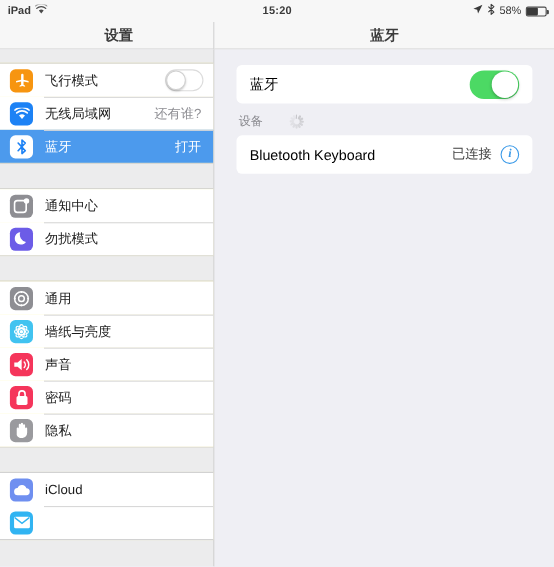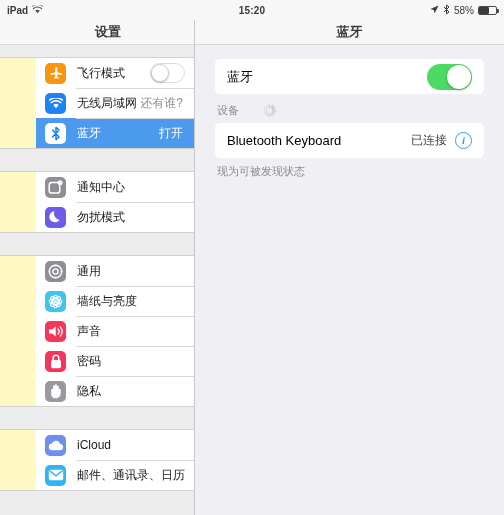--- a/index.html
+++ b/index.html
@@ -56,21 +56,21 @@
   .navbar.left  { left: 0; width: 195px; border-right: 1px solid #c8c8c8; padding-left: 22px; }
   .navbar.right { left: 195px; width: 309px; }
 
   
   .sidebar {
     position: absolute; top: 45px; left: 0; width: 195px; height: 470px;
     background: #ececed;
     border-right: 1px solid #c8c8c8;
     overflow: hidden;
   }
-  .group { background: #fef9c3; border-top: 1px solid #d2d2d2; border-bottom: 1px solid #d2d2d2; padding-left: 36px; }
+  .group { background: #fef9c3; border-top: 1px solid #d2d2d2; border-bottom: 1px solid #d2d2d2; }
   .gap { height: 22px; background: #ececed; }
   .gap.small { height: 12px; }
 
   .row {
     display: flex; align-items: center;
     height: 30px; padding: 0 9px;
     background: #ffffff;
     position: relative;
   }
   .row + .row::before {
@@ -328,21 +328,20 @@
             </span>
             <span class="row-label">iCloud</span>
           </div>
           <div class="row">
             <span class="ico" style="background: rgb(49, 180, 242);">
               <svg width="16" height="12" viewBox="0 0 16 12">
                 <rect x="0.8" y="0.8" width="14.4" height="10.4" rx="1.4" fill="white"></rect>
                 <path d="M1.4 1.6 L8 6.8 L14.6 1.6" stroke="#31b4f2" stroke-width="1.3" fill="none"></path>
               </svg>
             </span>
-            <span class="row-label">邮件、通讯录、日历</span>
           </div>
         </div>
       </div>
   </div>
 
   <div class="detail">
     <div style="height:14px"></div>
 
     <div class="card">
       <div class="card-row">
@@ -372,16 +371,15 @@
     </div>
 
     <div class="card">
       <div class="card-row">
         <span class="title">Bluetooth Keyboard</span>
         <span class="conn">已连接</span>
         <span class="info-btn">i</span>
       </div>
     </div>
 
-    <div class="footnote">现为可被发现状态</div>
   </div>
 
 </div>
 
 </body></html>

